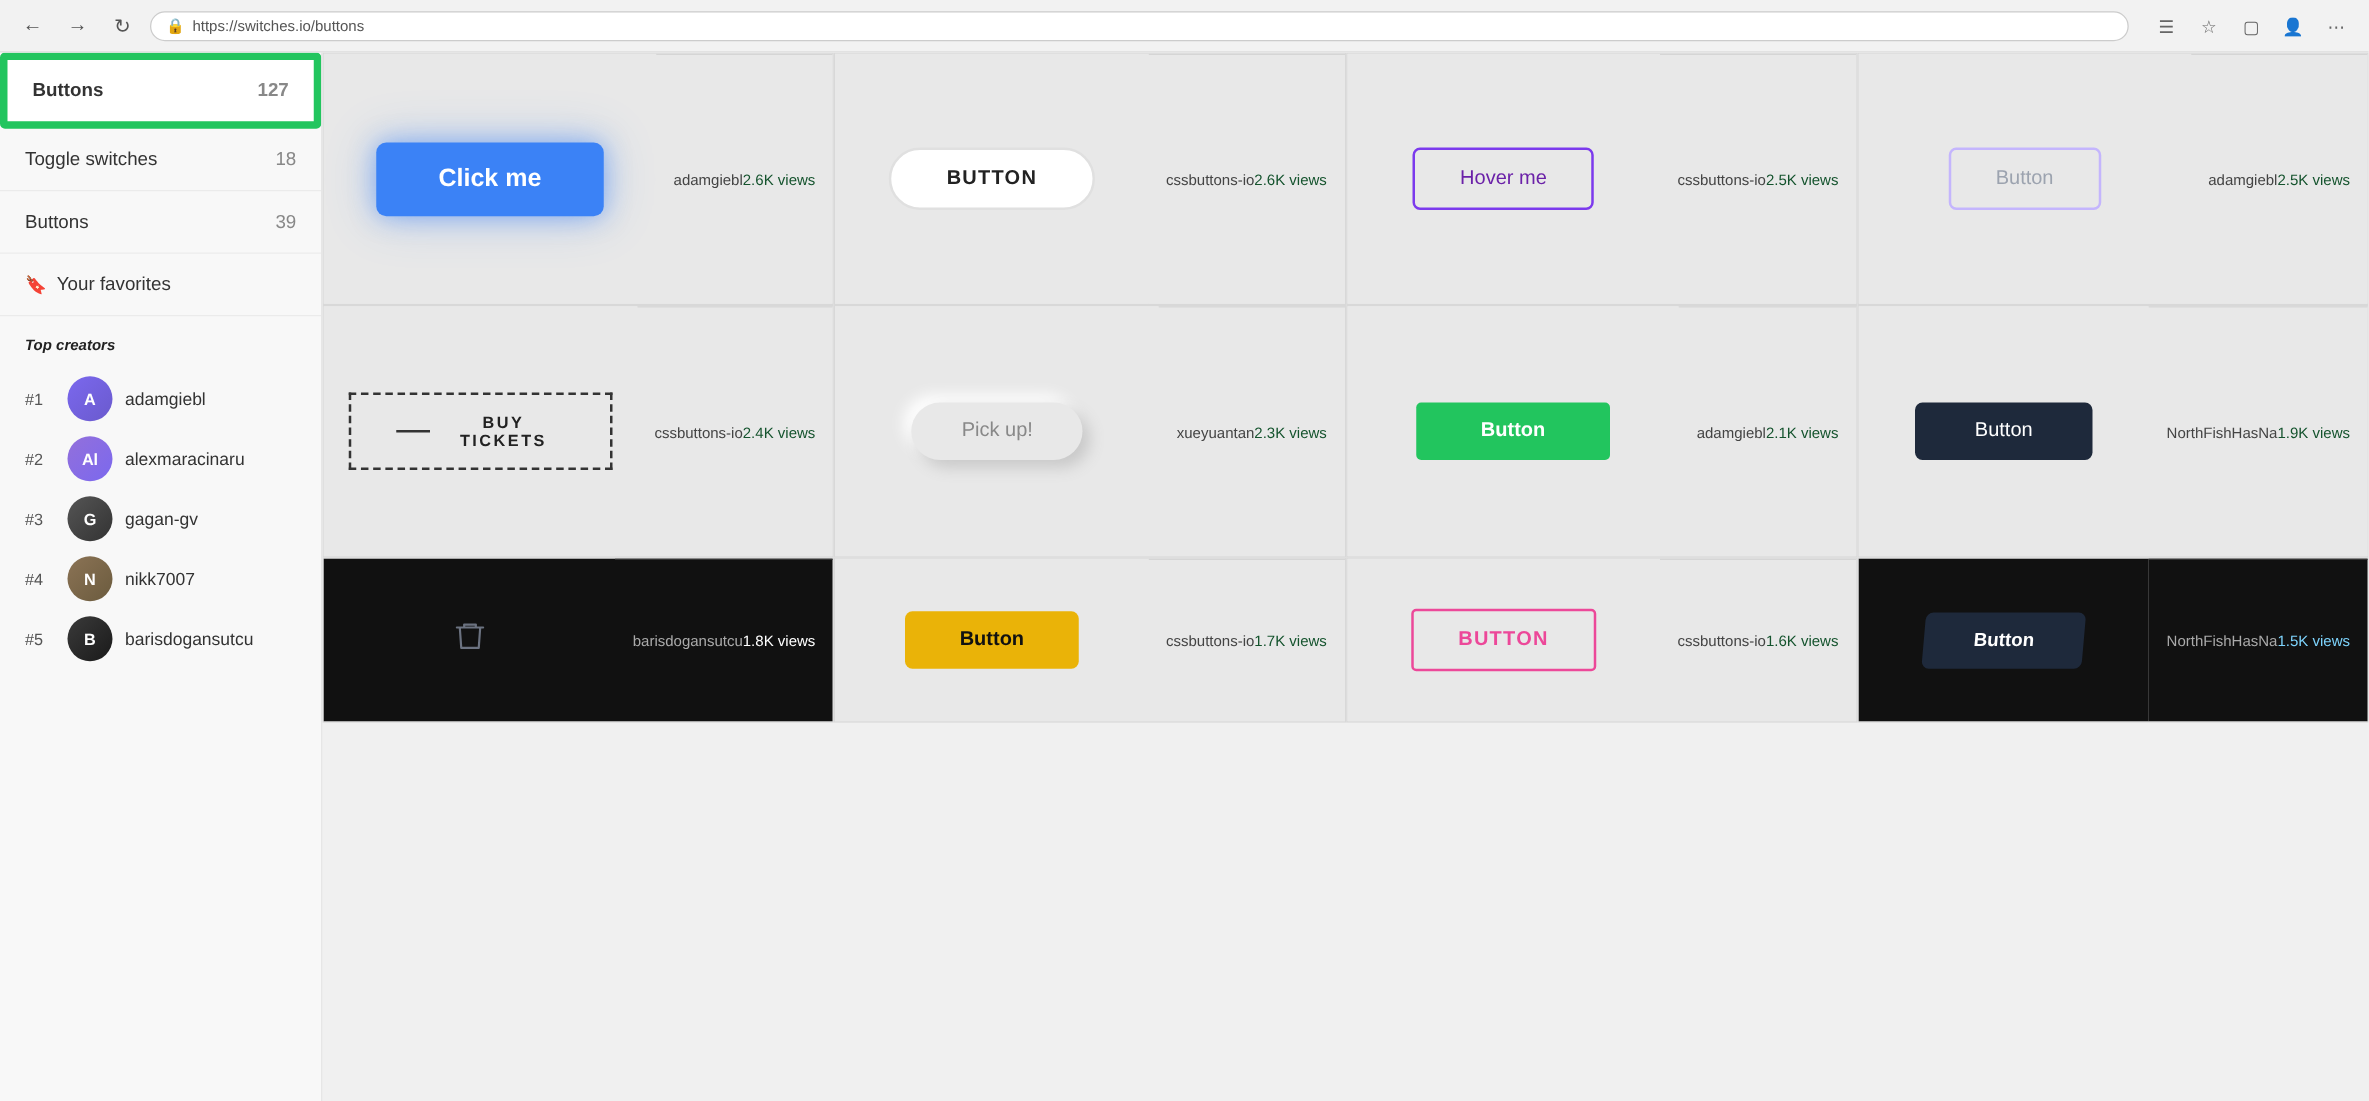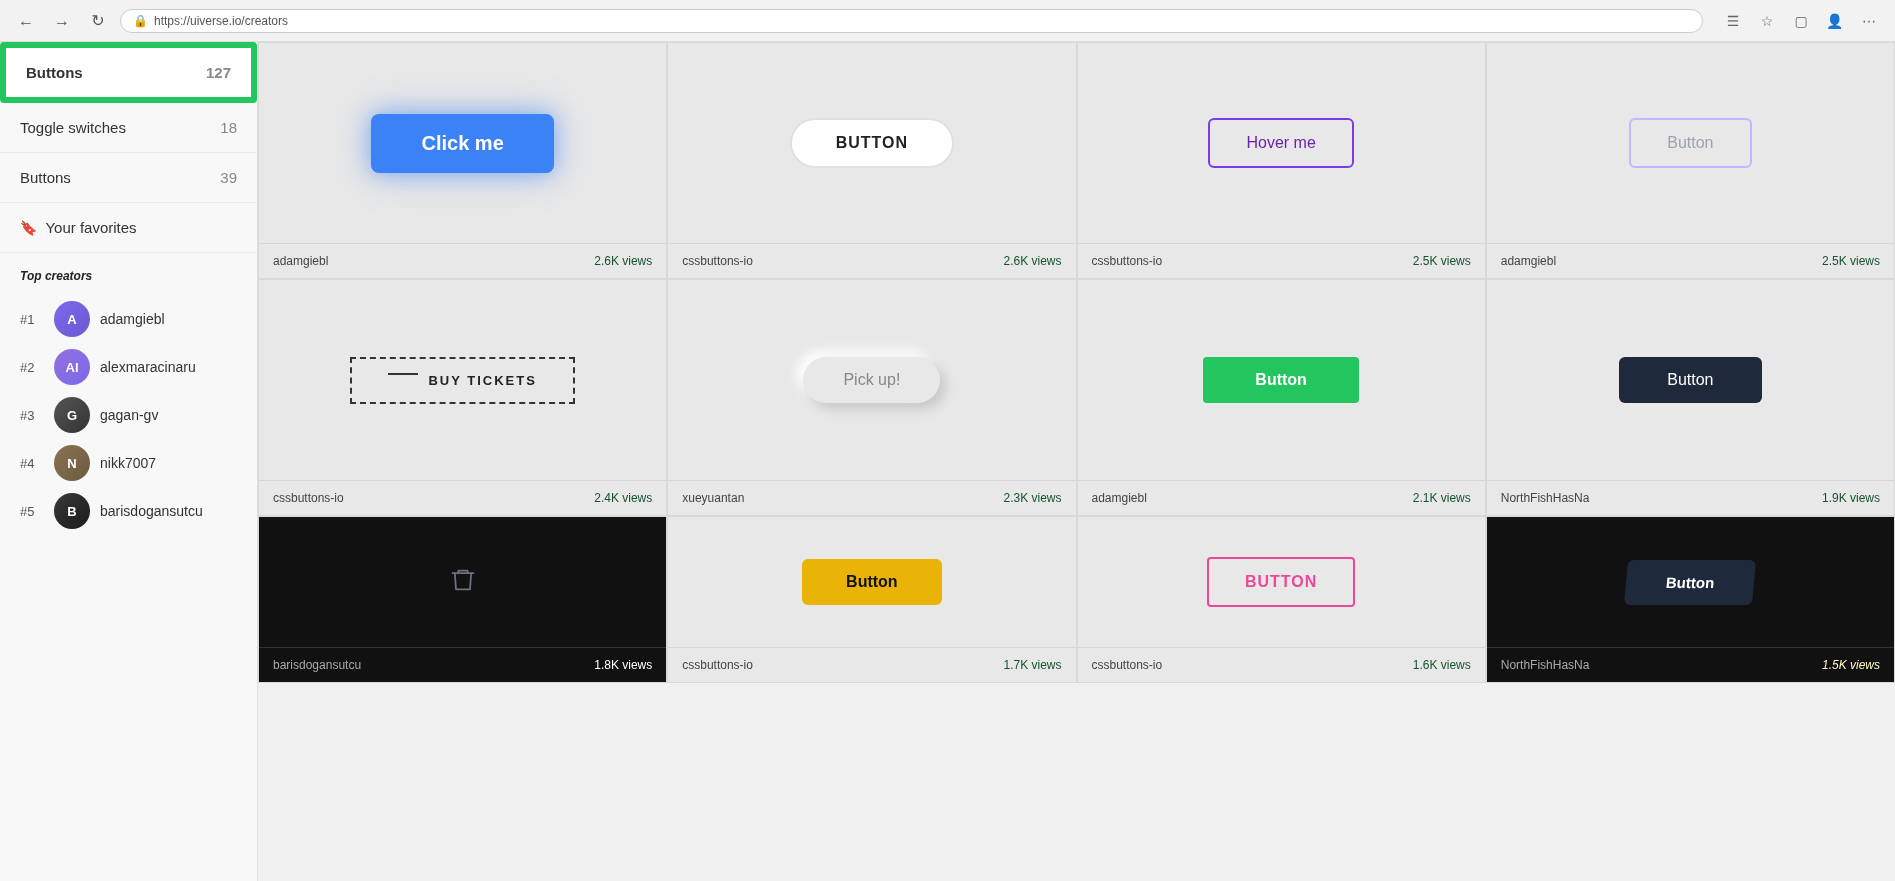--- a/index.html
+++ b/index.html
@@ -117,21 +117,21 @@
     .cards-grid {
       display: grid;
       grid-template-columns: repeat(4, 1fr);
       gap: 0;
     }
 
     .card {
       background: #e8e8e8;
       border: 1px solid #d8d8d8;
       display: flex;
-      flex-direction: column;
+      flex-direction: row;
     }
     .card-preview {
       flex: 1;
       display: flex;
       align-items: center;
       justify-content: center;
       min-height: 200px;
       background: #e8e8e8;
       padding: 20px;
     }
@@ -209,21 +209,21 @@
     
     .btn-buy-tickets {
       background: transparent;
       color: #222;
       font-size: 13px;
       font-weight: 700;
       padding: 14px 36px;
       border: 2px dashed #333;
       cursor: pointer;
       letter-spacing: 2px;
-      display: flex; align-items: flex-start; gap: 10px;
+      display: flex; align-items: center; gap: 10px;
     }
     .btn-buy-tickets .dash-line {
       width: 30px; height: 2px; background: #333;
     }
 
     
     .btn-pick-up {
       background: #e8e8e8;
       color: #888;
       font-size: 16px;
@@ -319,21 +319,21 @@
   </style>
 </head>
 <body>
 
 <div class="browser-chrome">
   <button class="nav-btn">←</button>
   <button class="nav-btn">→</button>
   <button class="nav-btn">↻</button>
   <div class="address-bar">
     <span>🔒</span>
-    <span>https://uiverse.io/creators</span>
+    <span>https://switches.io/buttons</span>
   </div>
   <div class="browser-actions">
     <button class="browser-action-btn">☰</button>
     <button class="browser-action-btn">☆</button>
     <button class="browser-action-btn">▢</button>
     <button class="browser-action-btn">👤</button>
     <button class="browser-action-btn">⋯</button>
   </div>
 </div>
 
@@ -509,20 +509,20 @@
           <span class="views">1.6K views</span>
         </div>
       </div>
 
       <div class="card dark-card">
         <div class="card-preview dark-preview" style="background:#111; min-height:130px;">
           <button class="btn-dark-slant">Button</button>
         </div>
         <div class="card-footer" style="background:#111; border-top:1px solid #333;">
           <span class="author" style="color:#aaa;">NorthFishHasNa</span>
-          <span class="views" style="color:#fef9c3;font-style:italic;">1.5K views</span>
+          <span class="views" style="color:#7dd3fc;">1.5K views</span>
         </div>
       </div>
 
     </div>
   </div>
 
 </div>
 
 </body></html>

